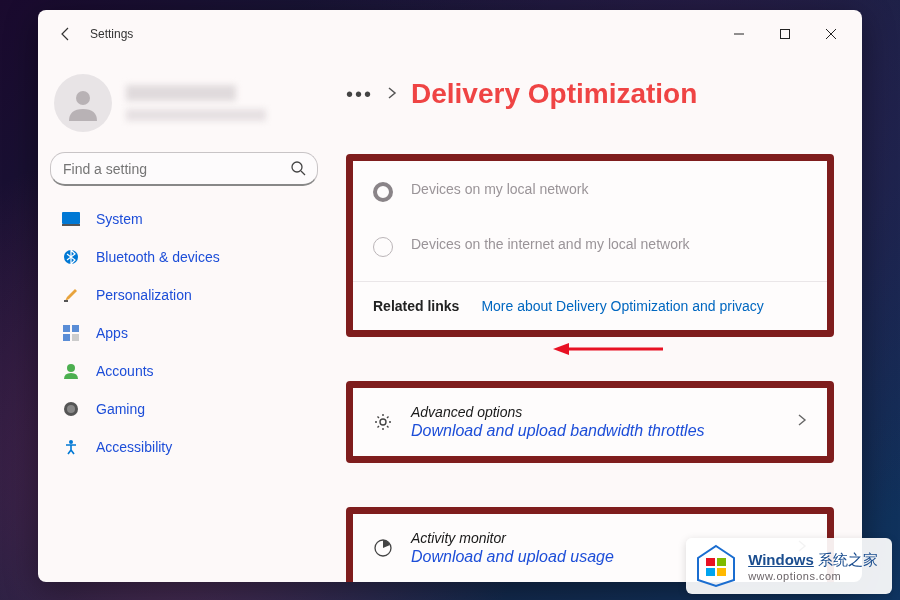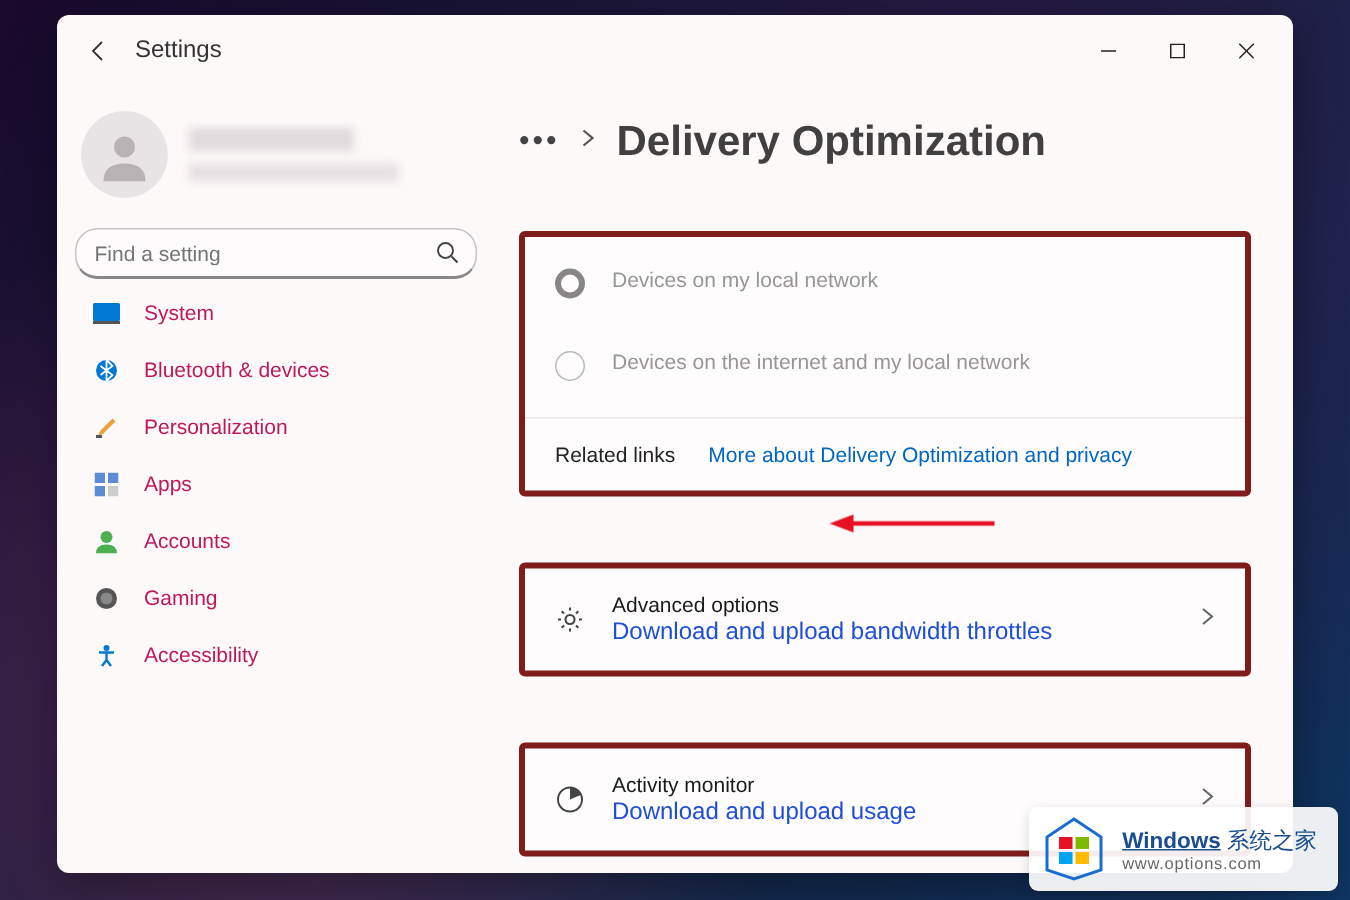--- a/index.html
+++ b/index.html
@@ -15,68 +15,68 @@
     }
     .window {
       position: absolute; left: 38px; top: 10px; width: 824px; height: 572px;
       background: #fdf9f9; border-radius: 8px; overflow: hidden;
       box-shadow: 0 8px 32px rgba(0,0,0,0.4);
     }
     .titlebar {
       height: 48px; display: flex; align-items: center; padding: 0 8px;
     }
     .back-btn { width: 40px; height: 40px; display: flex; align-items: center; justify-content: center; cursor: pointer; }
-    .title { font-size: 16px; color: #333; margin-left: 4px; }
+    .title { font-size: 12px; color: #333; margin-left: 4px; }
     .win-controls { margin-left: auto; display: flex; }
     .win-btn { width: 46px; height: 32px; display: flex; align-items: center; justify-content: center; cursor: pointer; }
     .content { display: flex; height: calc(100% - 48px); }
     .sidebar { width: 300px; padding: 8px 12px 0 12px; overflow: hidden; }
     .profile { display: flex; align-items: center; gap: 14px; padding: 8px 0 16px 4px; }
     .avatar { width: 58px; height: 58px; border-radius: 50%; background: #e8e4e6; display: flex; align-items: center; justify-content: center; }
     .profile-info { flex: 1; }
     .pname { height: 16px; width: 110px; background: #e0dadc; filter: blur(3px); }
     .pmail { height: 12px; width: 140px; background: #e6e0e2; margin-top: 8px; filter: blur(3px); }
     .search-wrap { position: relative; margin: 4px 0 14px 0; }
     .search {
       width: 268px; height: 34px; border: 1px solid #c8c4c6; border-radius: 15px;
       background: #fdfbfc; padding: 0 36px 0 12px; font-size: 14px; color: #555;
       border-bottom: 2px solid #888;
     }
     .search-icon { position: absolute; right: 20px; top: 8px; }
     .nav { list-style: none; }
     .nav-item {
-      display: flex; align-items: flex-start; gap: 16px; height: 38px;
-      padding: 0 12px; border-radius: 4px; cursor: pointer; font-size: 14px; color: #be185d;
+      display: flex; align-items: center; gap: 16px; height: 38px;
+      padding: 0 12px; border-radius: 4px; cursor: pointer; font-size: 14px; color: #1d4ed8;
     }
     .nav-icon { width: 18px; height: 18px; display: flex; align-items: center; justify-content: center; font-size: 15px; }
     .main { flex: 1; padding: 20px 28px 0 8px; overflow-y: auto; }
     .breadcrumb { display: flex; align-items: center; gap: 14px; margin-bottom: 14px; }
     .crumb-more { font-size: 20px; letter-spacing: 2px; color: #444; }
     .crumb-sep { color: #666; }
-    .page-title { font-size: 28px; font-weight: 600; color: #404040; }
+    .page-title { font-size: 28px; font-weight: 600; color: #ef4444; }
     .card {
-      background: #fefcfc; border: 4px solid #7f1d1d; border-radius: 4px; margin-bottom: 12px; margin-top: 44px;
+      background: #fefcfc; border: 7px solid #7f1d1d; border-radius: 4px; margin-bottom: 12px; margin-top: 44px;
     }
     .radio-section { padding: 14px 20px 18px 20px; }
     .radio-row { display: flex; gap: 18px; padding: 6px 0; }
     .radio-outer { width: 20px; height: 20px; border-radius: 50%; flex-shrink: 0; margin-top: 1px; }
     .radio-sel { border: 4px solid #8a8488; }
     .radio-unsel { border: 1px solid #bbb5b8; }
     .radio-text { font-size: 14px; color: #9a9498; }
     .radio-note { font-size: 12px; color: #9a9498; margin-top: 4px; line-height: 1.4; }
     .related {
       border-top: 1px solid #eae6e8; padding: 16px 20px; display: flex; gap: 22px; align-items: center;
     }
-    .related-label { font-size: 14px; font-weight: 400; color: #222; }
+    .related-label { font-size: 14px; font-weight: 700; color: #222; }
     .related-link { font-size: 14px; color: #0067c0; cursor: pointer; }
     .setting-row {
       display: flex; align-items: center; gap: 18px; padding: 16px 20px; cursor: pointer;
     }
     .setting-icon { width: 20px; color: #444; display:flex; align-items:center; justify-content:center; }
-    .setting-text { flex: 1; }
+    .setting-text { flex: 1; font-style: italic; }
     .setting-title { font-size: 14px; color: #1a1a1a; }
     .setting-sub { font-size: 16px; color: #1d4ed8; margin-top: 2px; }
     .chevron { color: #666; }
     .help-row { display: flex; align-items: center; gap: 18px; padding: 10px 8px; cursor: pointer; }
     .help-link { font-size: 19px; color: #000000; }
     .arrow-annotation {
       position: absolute; left: 553px; top: 339px; pointer-events: none;
     }
     .watermark {
       position: absolute; right: 8px; bottom: 6px; display: flex; align-items: center; gap: 10px;

